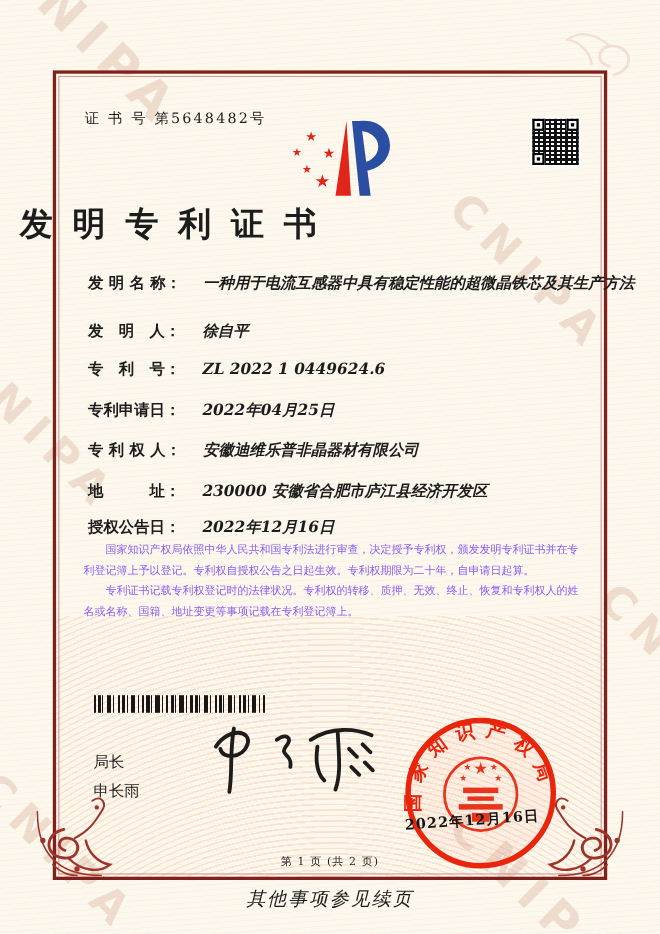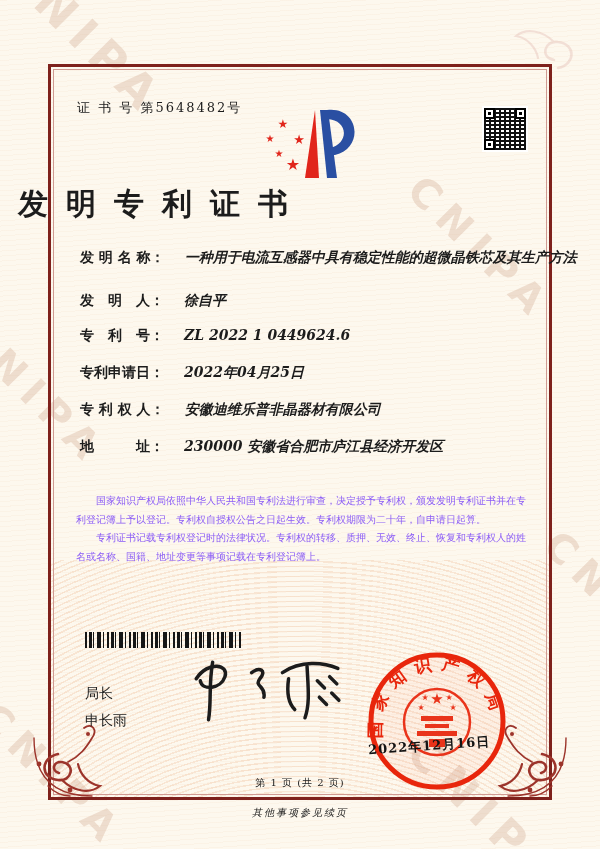--- a/index.html
+++ b/index.html
@@ -48,21 +48,21 @@
       #161616 18px 19px,transparent 19px 22px);}
   
   .signer{position:absolute;left:85px;top:680px;font-family:"DejaVu Sans","Liberation Sans",sans-serif;
           font-weight:normal;font-size:14px;line-height:1.9;}
   .signature{position:absolute;left:182px;top:650px;width:168px;height:78px;}
   
   .seal{position:absolute;left:362px;top:646px;width:150px;height:150px;}
   .seal-date{position:absolute;left:368px;top:736px;width:150px;font-size:13px;font-weight:bold;
              letter-spacing:1px;transform:rotate(-4deg);color:#141414;}
   .pageinfo{position:absolute;left:0;top:776px;width:100%;text-align:center;font-size:10px;letter-spacing:1px;}
-  .footnote{position:absolute;left:0;top:806px;width:100%;text-align:center;font-size:10px;
+  .footnote{position:absolute;left:0;top:806px;width:100%;text-align:center;font-size:17px;
             font-style:italic;letter-spacing:2px;}
 </style>
 </head>
 <body>
 
 <div class="page">
 
   <div class="texture"></div>
   <div class="guilloche"></div>
 
@@ -141,20 +141,23 @@
     <span class="lab">专　利　号：</span><span class="val">ZL 2022 1 0449624.6</span>
   </div>
   <div class="field f3">
     <span class="lab">专利申请日：</span><span class="val">2022年04月25日</span>
   </div>
   <div class="field f4">
     <span class="lab">专 利 权 人：</span><span class="val">安徽迪维乐普非晶器材有限公司</span>
   </div>
   <div class="field f5">
     <span class="lab">地　　　址：</span><span class="val">230000 安徽省合肥市庐江县经济开发区</span>
+  </div>
+  <div class="field f6">
+    <span class="lab">授权公告日：</span><span class="val">2022年12月16日</span>
   </div>
 
   <div class="paras">
     <p>国家知识产权局依照中华人民共和国专利法进行审查，决定授予专利权，颁发发明专利证书并在专利登记簿上予以登记。专利权自授权公告之日起生效。专利权期限为二十年，自申请日起算。</p>
     <p>专利证书记载专利权登记时的法律状况。专利权的转移、质押、无效、终止、恢复和专利权人的姓名或名称、国籍、地址变更等事项记载在专利登记簿上。</p>
   </div>
 
   <div class="barcode"></div>
 
   <div class="signer">

